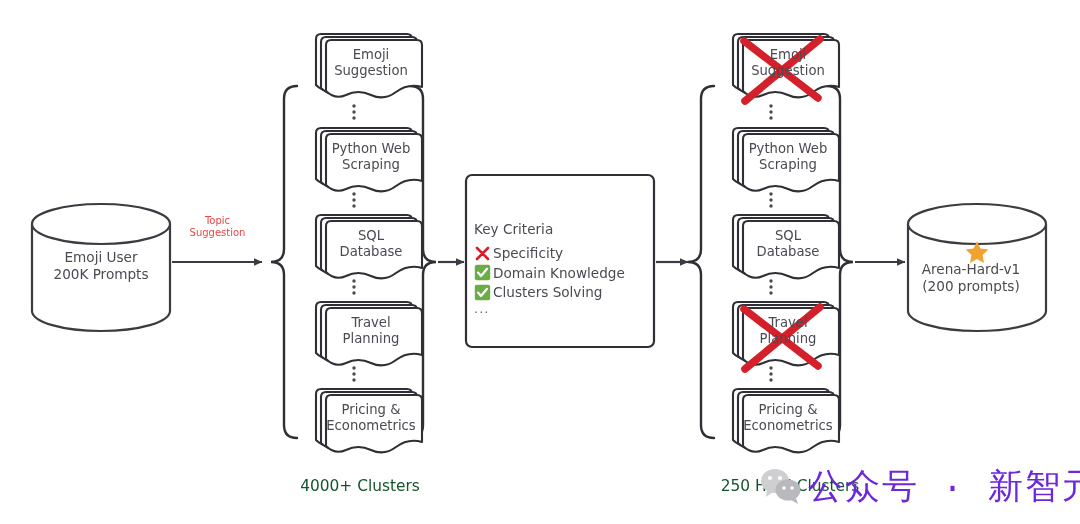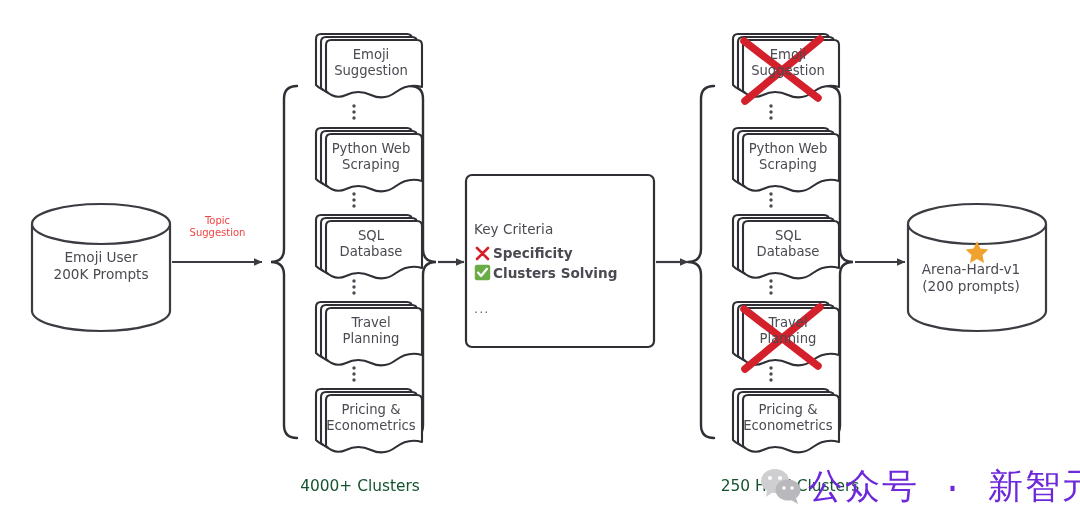--- a/index.html
+++ b/index.html
@@ -14,21 +14,21 @@
   .lbl{position:absolute;text-align:center;line-height:1.22;color:#4a4a52;}
   .card-lbl{font-size:13.2px;color:#4a4a52;}
   .cyl-lbl{font-size:13.6px;color:#4a4a52;}
   .edge-lbl{font-size:10px;color:#ef4444;}
   .cap-lbl{font-size:15.4px;color:#14532d;}
   .kc-title{position:absolute;left:474px;top:209px;font-size:13.6px;color:#4a4a52;margin-top:12px;}
   .kc-list{position:absolute;left:474px;top:244px;width:180px;}
   .kc-row{display:flex;align-items:center;height:18.5px;margin-bottom:1px;}
   .kc-mark{width:17px;height:17px;flex:0 0 17px;margin-right:2px;position:relative;}
   .kc-mark.x svg,.kc-mark.chk svg{display:block;}
-  .kc-text{font-size:13.6px;color:#4a4a52;white-space:nowrap;font-weight:bold;}
+  .kc-text{font-size:13.6px;color:#4a4a52;white-space:nowrap;}
   .kc-ellipsis{position:absolute;left:474px;top:301px;font-size:13px;color:#6a6a72;letter-spacing:1px;}
 
   .wm{position:absolute;left:758px;top:455px;width:322px;height:62px;
       display:flex;align-items:center;opacity:1;pointer-events:none;}
   .wm-icon{width:46px;height:40px;flex:0 0 46px;position:relative;margin-right:4px;}
   .wm-text{font-size:35px;color:#6d28d9;font-family:Liberation Mono, monospace;
            letter-spacing:2px;white-space:nowrap;}
 </style>
 </head>
 <body>
@@ -207,20 +207,29 @@
 
     <div class="kc-row">
       <span class="kc-mark x">
         <svg width="17" height="17" viewBox="0 0 17 17">
           <path d="M3,3 L14,14 M14,3 L3,14" stroke="#d3202a" stroke-width="2.6" stroke-linecap="round" fill="none"></path>
         </svg>
       </span>
       <span class="kc-text">Specificity</span>
     </div>
 
+    <div class="kc-row">
+      <span class="kc-mark chk">
+        <svg width="17" height="17" viewBox="0 0 17 17">
+          <rect x="0.8" y="0.8" width="15.4" height="15.4" rx="2" fill="#6aad46"></rect>
+          <path d="M4,8.6 L7,12 L13,4.8" stroke="#ffffff" stroke-width="2.2" fill="none" stroke-linecap="round" stroke-linejoin="round"></path>
+        </svg>
+      </span>
+      <span class="kc-text">Domain Knowledge</span>
+    </div>
 
     <div class="kc-row">
       <span class="kc-mark chk">
         <svg width="17" height="17" viewBox="0 0 17 17">
           <rect x="0.8" y="0.8" width="15.4" height="15.4" rx="2" fill="#6aad46"></rect>
           <path d="M4,8.6 L7,12 L13,4.8" stroke="#ffffff" stroke-width="2.2" fill="none" stroke-linecap="round" stroke-linejoin="round"></path>
         </svg>
       </span>
       <span class="kc-text">Clusters Solving</span>
     </div>

